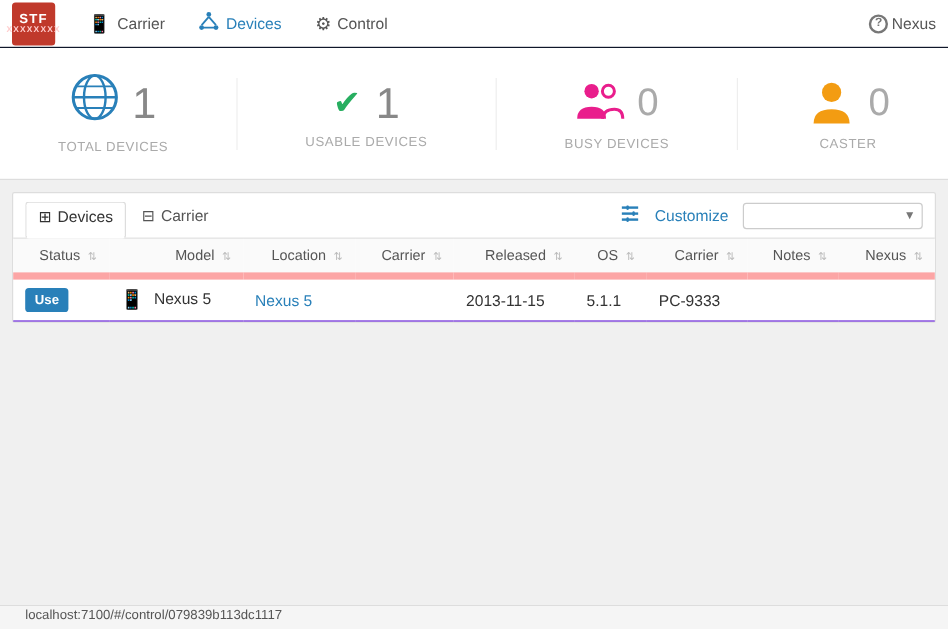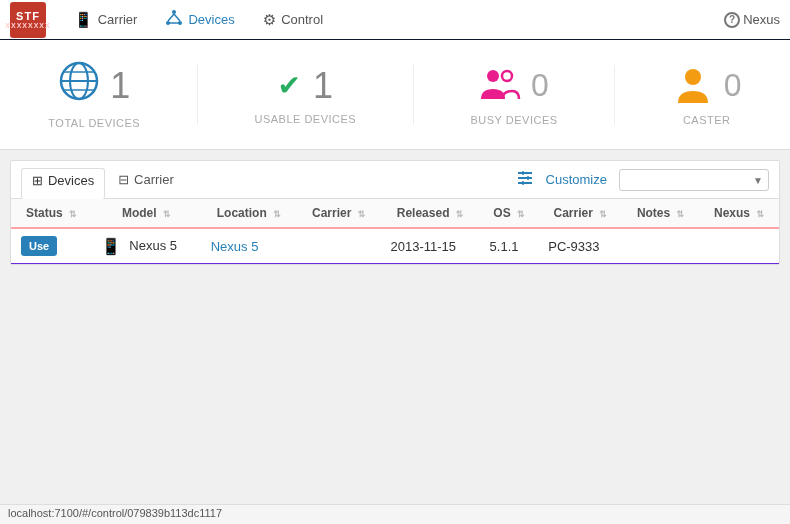--- a/index.html
+++ b/index.html
@@ -85,39 +85,39 @@
     }
     .search-wrapper { position: relative; display: inline-block; }
     .search-arrow {
       position: absolute; right: 6px; top: 50%; transform: translateY(-50%);
       color: #777; font-size: 10px; pointer-events: none;
     }
 
     
     .device-table { width: 100%; border-collapse: collapse; font-size: 13px; }
     .device-table th {
-      padding: 7px 10px; text-align: center; color: #555; font-weight: 700;
-      border-bottom: 2px solid #fca5a5; background: #fafafa;
+      padding: 7px 10px; text-align: right; color: #555; font-weight: 400;
+      border-bottom: 6px solid #fca5a5; background: #fafafa;
       white-space: nowrap; font-size: 12px;
     }
     .device-table th .sort-icons { color: #bbb; font-size: 9px; margin-left: 3px; }
     .device-table td { padding: 7px 10px; border-bottom: 1px solid #6d28d9; vertical-align: middle; }
 
     .use-btn {
       background: #2980b9; color: #fff; border: none; border-radius: 3px;
       padding: 4px 8px; font-size: 11px; cursor: pointer; font-weight: bold;
     }
     .phone-icon { font-size: 16px; color: #555; vertical-align: middle; margin-right: 4px; }
     .product-link { color: #2980b9; text-decoration: none; cursor: pointer; }
 
     
     .status-bar {
       position: fixed; bottom: 0; left: 0; right: 0;
       background: #f5f5f5; border-top: 1px solid #ddd;
-      padding: 2px 8px; font-size: 11px; color: #555; height: 20px;
+      padding: 2px 21px; font-size: 11px; color: #555; height: 20px;
     }
 
     .check-mark { color: #27ae60; font-size: 28px; margin-right: 2px; }
   </style>
 </head>
 <body>
 
 <nav class="topnav">
   <div class="logo">
     <span class="logo-top">STF</span>

